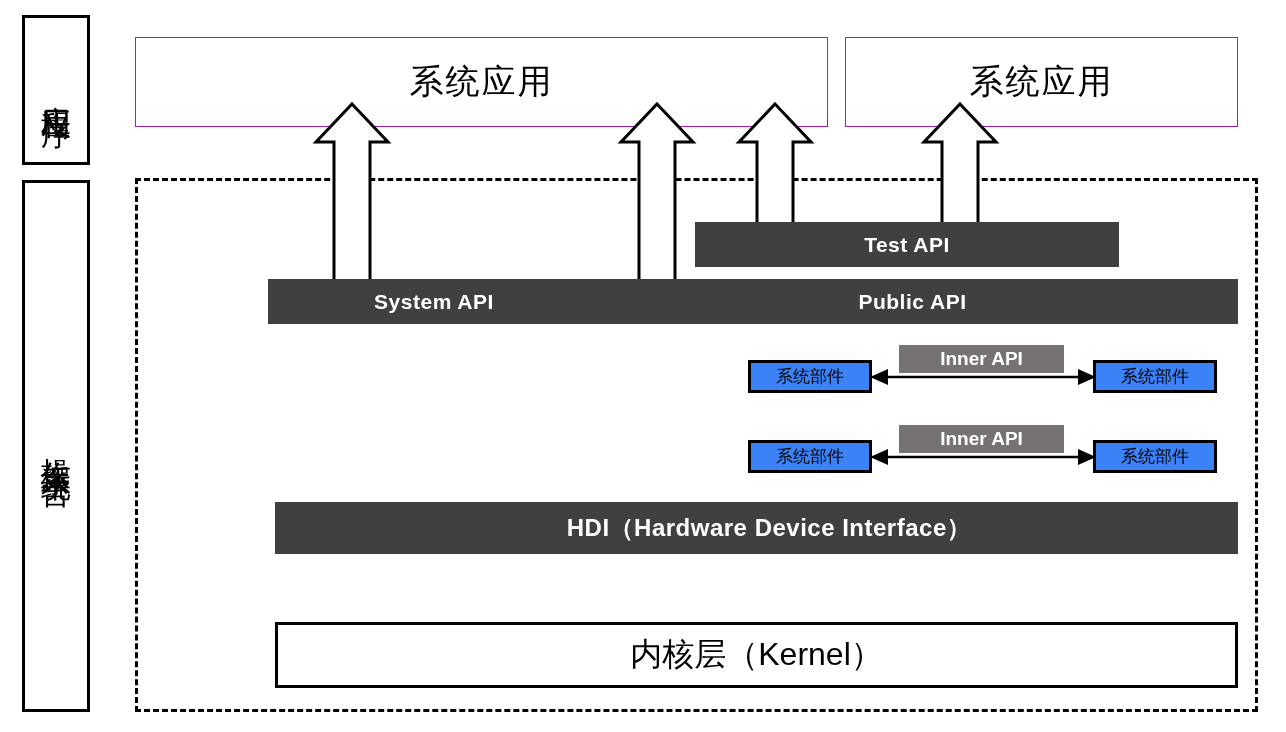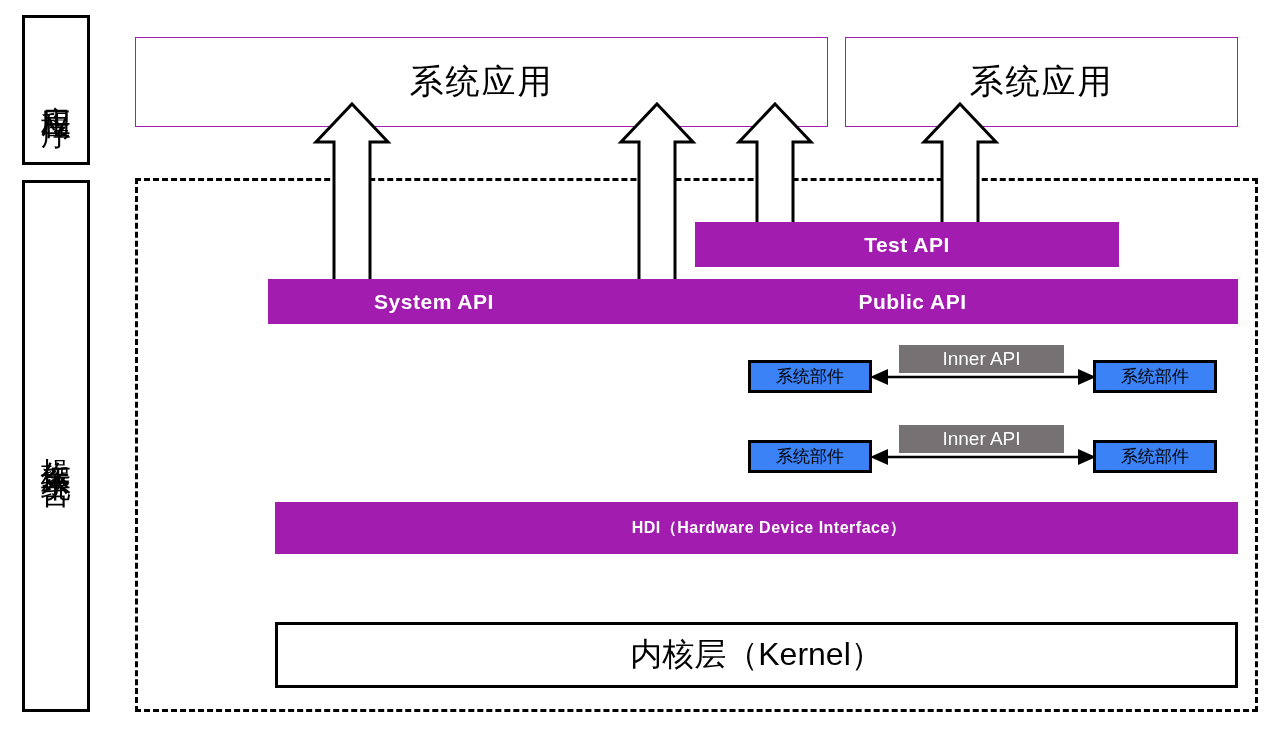--- a/index.html
+++ b/index.html
@@ -53,34 +53,34 @@
   }
 
   
   .dashed-box {
     border: 3px dashed #000000;
     background: transparent;
   }
 
   
   .api-bar {
-    background: #a21caf;
+    background: #404040;
     display: flex;
     align-items: center;
     justify-content: center;
   }
   .api-label {
     color: #ffffff;
     font-size: 21px;
     font-weight: bold;
     letter-spacing: 0.5px;
     white-space: nowrap;
   }
   .api-label.big {
-    font-size: 16px;
+    font-size: 24px;
     margin-left: 25px;
   }
 
   
   .layer-box {
     border: 3px solid #000000;
     background: #ffffff;
   }
   .layer-title {
     position: absolute;
@@ -116,21 +116,21 @@
   
   .inner-api {
     background: #767173;
     display: flex;
     align-items: center;
     justify-content: center;
   }
   .inner-api-label {
     color: #ffffff;
     font-size: 19px;
-    font-weight: normal;
+    font-weight: bold;
     white-space: nowrap;
   }
 
   svg.overlay {
     position: absolute;
     left: 0; top: 0;
     width: 1286px;
     height: 732px;
     pointer-events: none;
   }

